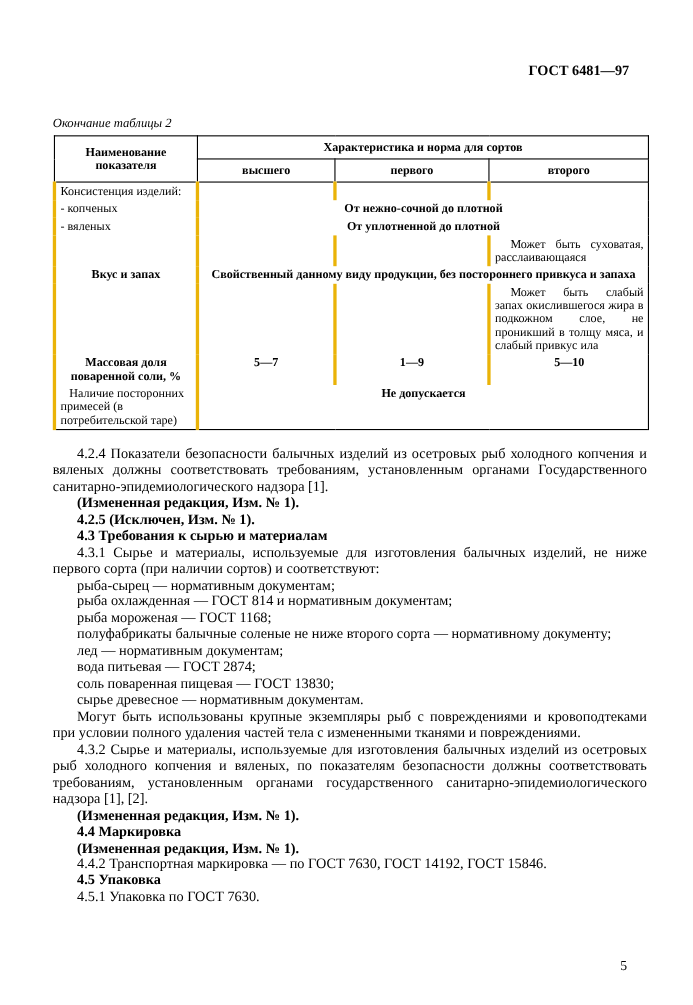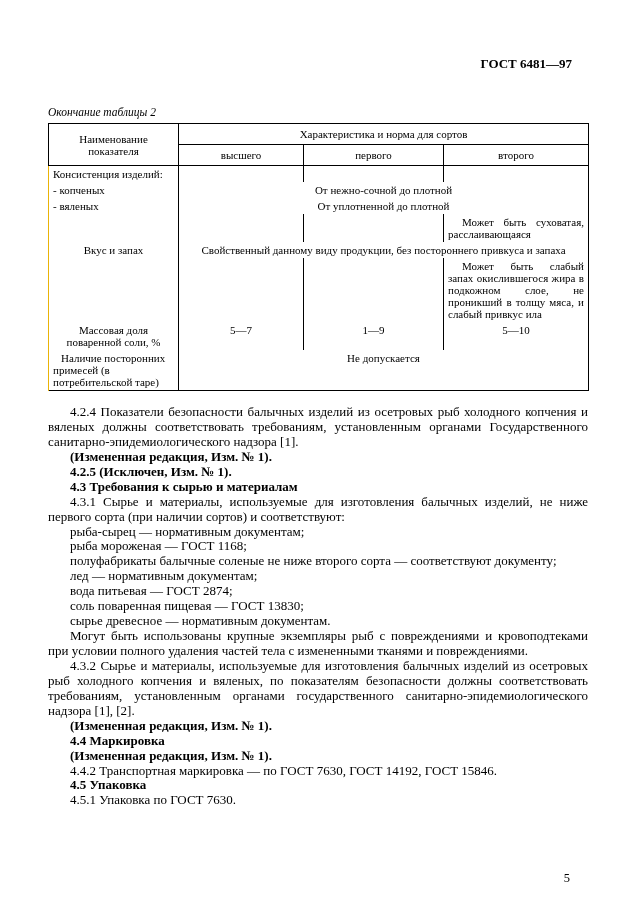--- a/index.html
+++ b/index.html
@@ -27,34 +27,34 @@
     font-style: italic;
     font-size: 11.5px;
   }
   table.gost {
     border-collapse: collapse;
     table-layout: fixed;
     width: 540px;
     font-size: 11px;
     border: 1px solid #000;
   }
-  table.gost th { font-weight: normal; }
+  table.gost th { font-weight: bold; }
   table.gost thead th {
     border: 1px solid #000;
     text-align: center;
     vertical-align: middle;
     padding: 4px 5px;
   }
   table.gost tbody td {
-    border-left: 1px solid #eab308;
+    border-left: 3px solid #eab308;
     border-right: 1px solid #000;
     vertical-align: top;
     padding: 2px 4px;
   }
-  td.center, th.center { text-align: center; }
+  td.center, th.center { text-align: center; font-weight: bold; }
   td.vmid { vertical-align: middle; }
   td.lbl-l1 { padding-left: 22px; }
   td.lbl-l2 { padding-left: 30px; }
   td.lbl-hang { text-align: left; padding-left: 8px; padding-right: 5px; text-indent: 8px; margin-left: 16px; }
   td.cell-para { text-align: justify; text-indent: 14px; padding-left: 5px; padding-right: 5px; }
   td.pt4  { padding-top: 4px; }
   td.pt6  { padding-top: 6px; }
   td.pt8  { padding-top: 8px; }
   td.pt10 { padding-top: 10px; }
   td.pb10 { padding-bottom: 10px; }
@@ -147,22 +147,23 @@
     </tbody>
   </table>
 
   <div class="body-text">
     <p class="para">4.2.4 Показатели безопасности балычных изделий из осетровых рыб холодного копчения и вяленых должны соответствовать требованиям, установленным органами Государственного санитарно-эпидемиологического надзора [1].</p>
     <p class="para b">(Измененная редакция, Изм. № 1).</p>
     <p class="para b">4.2.5 (Исключен, Изм. № 1).</p>
     <p class="para b">4.3 Требования к сырью и материалам</p>
     <p class="para">4.3.1 Сырье и материалы, используемые для изготовления балычных изделий, не ниже первого сорта (при наличии сортов) и соответствуют:</p>
     <p class="para">рыба-сырец — нормативным документам;</p>
+    <p class="para">рыба охлажденная — ГОСТ 814 и нормативным документам;</p>
     <p class="para">рыба мороженая — ГОСТ 1168;</p>
-    <p class="para">полуфабрикаты балычные соленые не ниже второго сорта — соответствуют документу;</p>
+    <p class="para">полуфабрикаты балычные соленые не ниже второго сорта — нормативному документу;</p>
     <p class="para">лед — нормативным документам;</p>
     <p class="para">вода питьевая — ГОСТ 2874;</p>
     <p class="para">соль поваренная пищевая — ГОСТ 13830;</p>
     <p class="para">сырье древесное — нормативным документам.</p>
     <p class="para">Могут быть использованы крупные экземпляры рыб с повреждениями и кровоподтеками при условии полного удаления частей тела с измененными тканями и повреждениями.</p>
     <p class="para">4.3.2 Сырье и материалы, используемые для изготовления балычных изделий из осетровых рыб холодного копчения и вяленых, по показателям безопасности должны соответствовать требованиям, установленным органами государственного санитарно-эпидемиологического надзора [1], [2].</p>
     <p class="para b">(Измененная редакция, Изм. № 1).</p>
     <p class="para b">4.4 Маркировка</p>
     <p class="para b">(Измененная редакция, Изм. № 1).</p>
     <p class="para">4.4.2 Транспортная маркировка — по ГОСТ 7630, ГОСТ 14192, ГОСТ 15846.</p>

